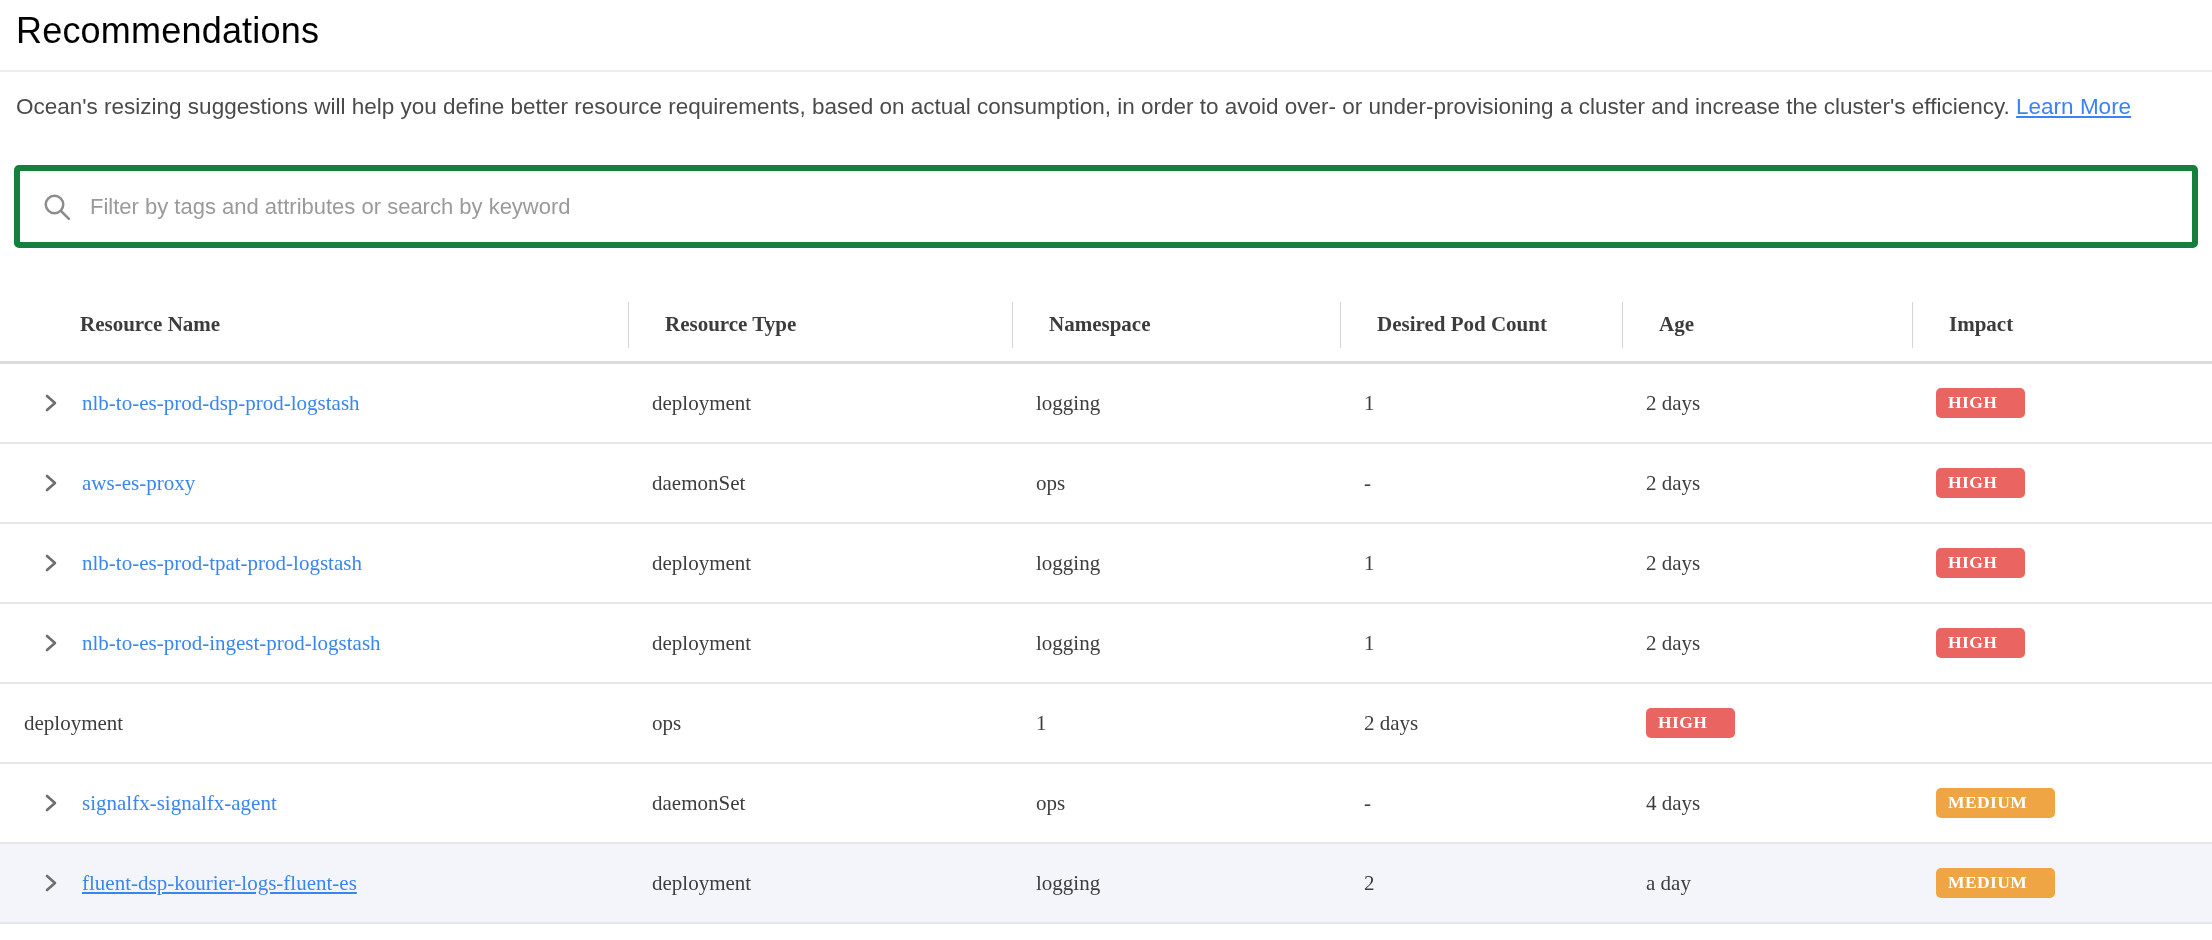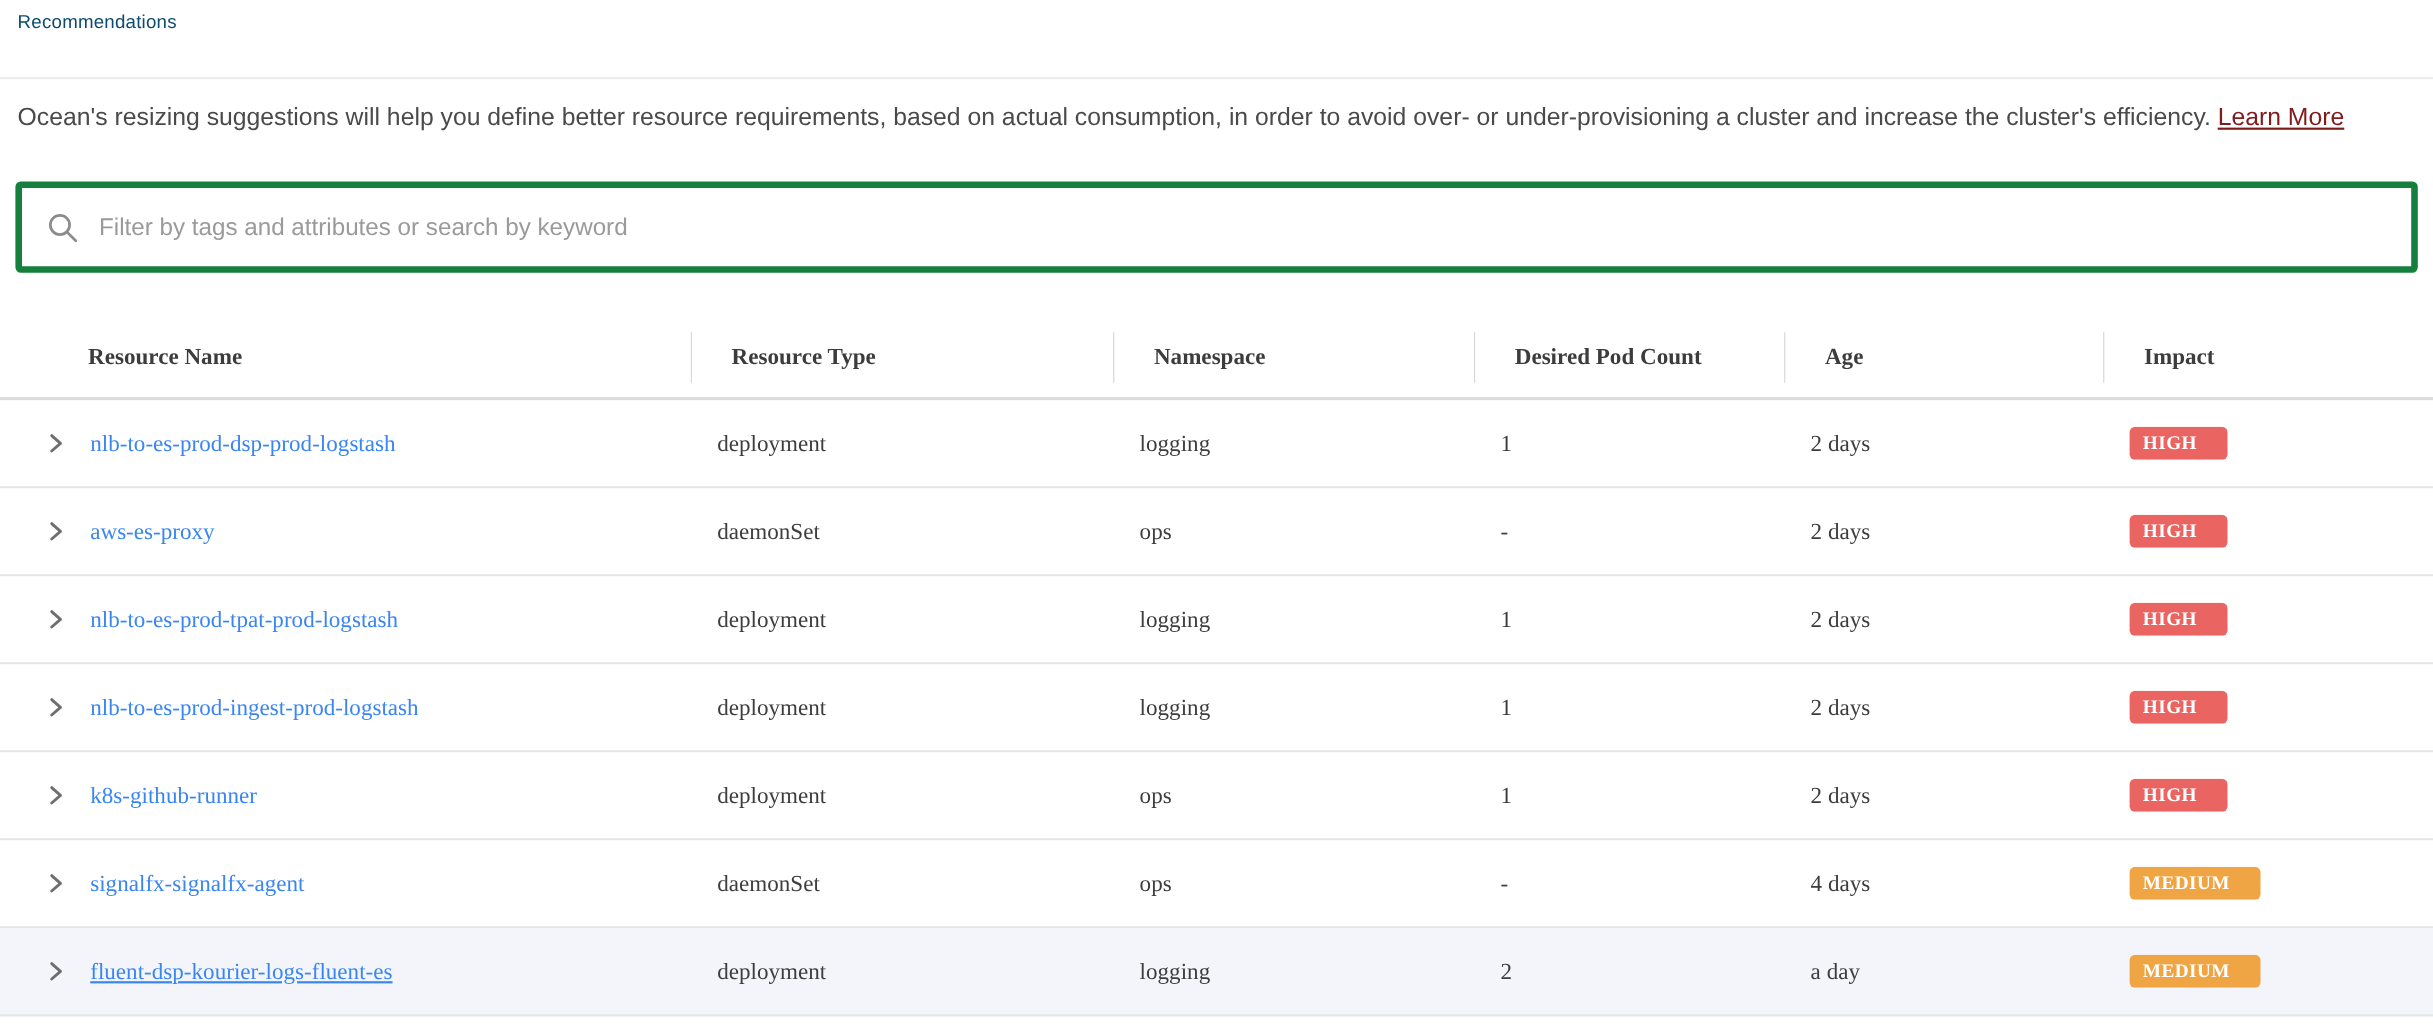--- a/index.html
+++ b/index.html
@@ -10,36 +10,36 @@
   }
   .page { width: 2212px; height: 940px; overflow: hidden; }
 
   
   .page-header {
     height: 72px;
     padding: 10px 16px 0 16px;
     border-bottom: 2px solid #ededed;
   }
   .page-title {
-    font-size: 17px;
+    font-size: 36px;
     font-weight: 500;
-    color: #0c4a6e;
+    color: #000000;
     letter-spacing: 0.2px;
   }
 
   
   .description {
     margin: 16px 16px 0 16px;
     font-size: 22.5px;
     line-height: 37px;
     color: #4a4a4a;
     max-width: 2180px;
   }
   .learn-more {
-    color: #7f1d1d;
+    color: #3b82f6;
     text-decoration: underline;
     cursor: pointer;
   }
 
   
   .search-box {
     margin: 40px 14px 0 14px;
     height: 83px;
     border: 6px solid #15803d;
     border-radius: 5px;
@@ -225,28 +225,20 @@
         <a class="res-link">nlb-to-es-prod-ingest-prod-logstash</a>
       </div>
       <div class="td">deployment</div>
       <div class="td">logging</div>
       <div class="td">1</div>
       <div class="td">2 days</div>
       <div class="td"><span class="badge badge-high">HIGH</span></div>
     </div>
 
     <div class="grid-row trow">
-      <div class="td cell-name">
-        <span class="chevron">
-          <svg width="22" height="22" viewBox="0 0 22 22" fill="none" stroke="#6e6e6e" stroke-width="2.6" stroke-linecap="round" stroke-linejoin="round">
-              <polyline points="7,4 15,11 7,18"></polyline>
-            </svg>
-        </span>
-        <a class="res-link">k8s-github-runner</a>
-      </div>
       <div class="td">deployment</div>
       <div class="td">ops</div>
       <div class="td">1</div>
       <div class="td">2 days</div>
       <div class="td"><span class="badge badge-high">HIGH</span></div>
     </div>
 
     <div class="grid-row trow">
       <div class="td cell-name">
         <span class="chevron">

